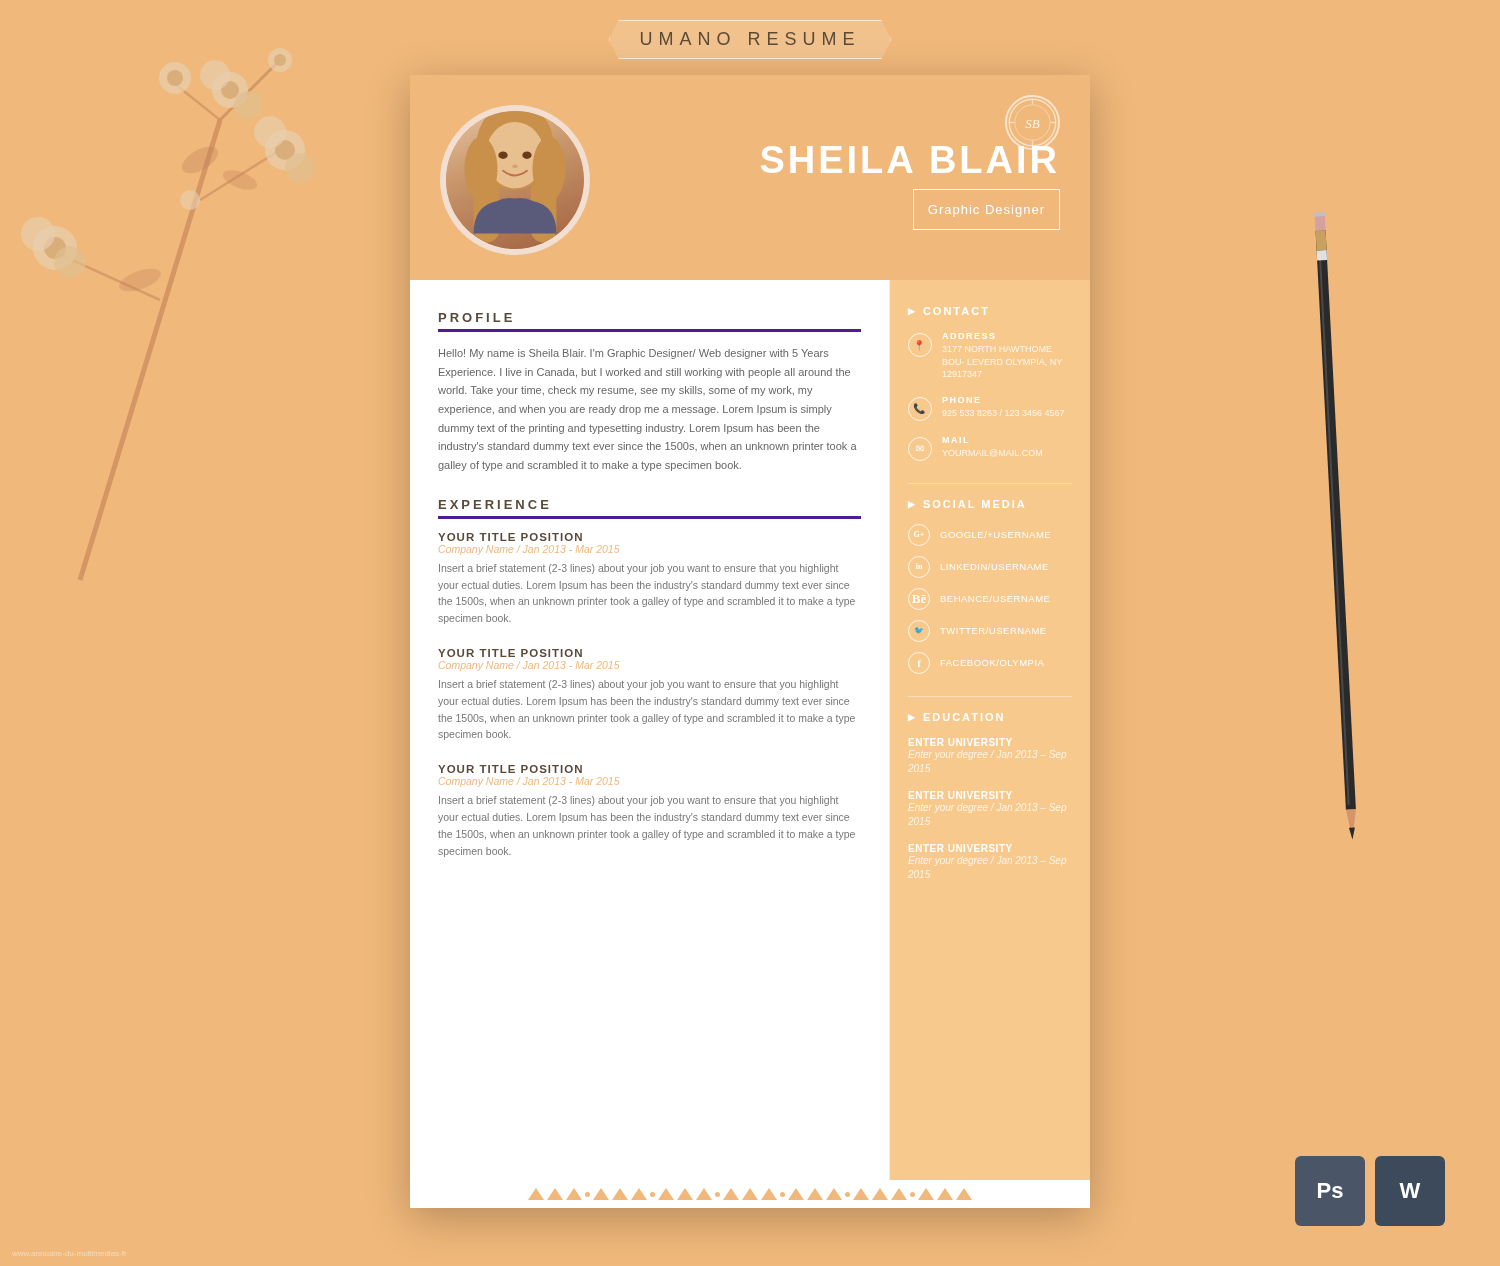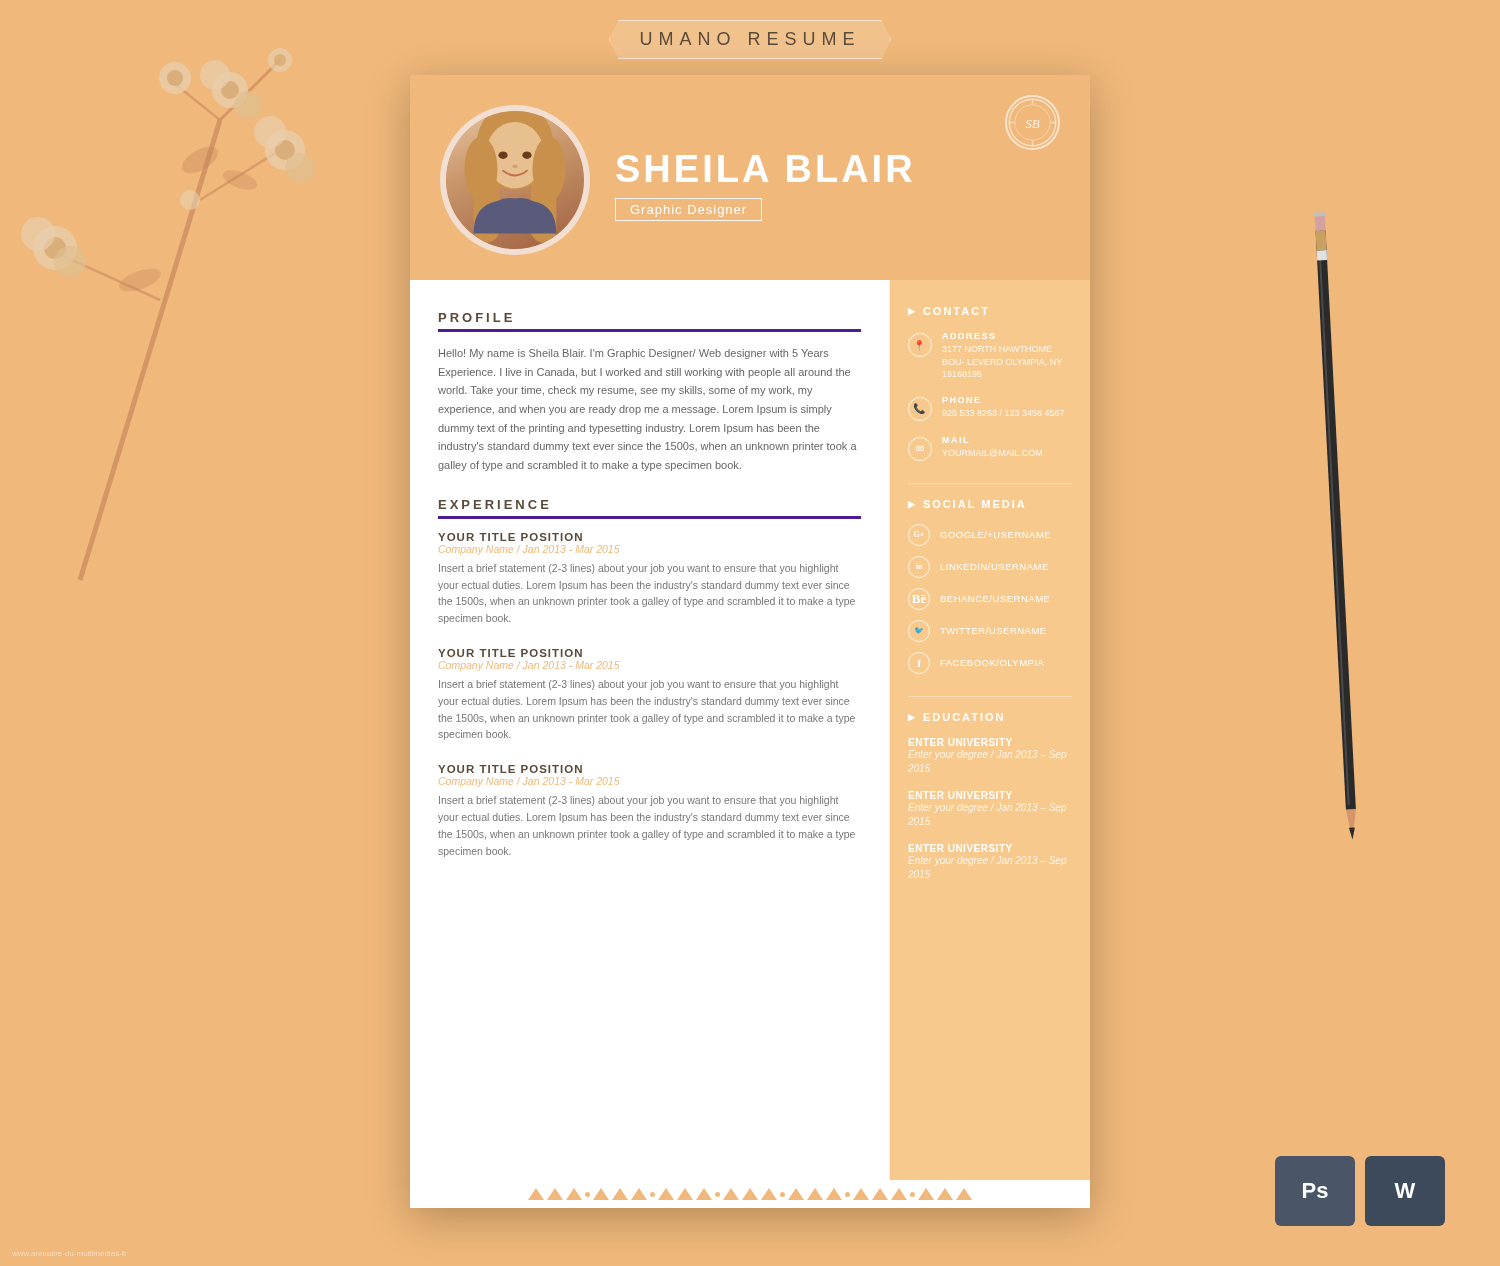--- a/index.html
+++ b/index.html
@@ -86,20 +86,21 @@
       border-radius: 50%;
       display: flex;
       align-items: flex-end;
       justify-content: center;
       overflow: hidden;
     }
 
     .header-info {
       flex: 1;
       padding-top: 10px;
+      text-align: right;
     }
     .logo-monogram {
       position: absolute;
       right: 30px;
       top: 20px;
       width: 55px;
       height: 55px;
       border: 2px solid rgba(255,255,255,0.6);
       border-radius: 50%;
       display: flex;
@@ -115,21 +116,21 @@
       color: #fff;
       letter-spacing: 3px;
       text-transform: uppercase;
       font-family: 'Arial', sans-serif;
       line-height: 1.1;
       margin-bottom: 8px;
     }
     .job-title-badge {
       display: inline-block;
       border: 1.5px solid rgba(255,255,255,0.9);
-      padding: 3px 14px;
+      padding: 12px 14px;
       color: #fff;
       font-size: 13px;
       letter-spacing: 1px;
       font-family: 'Arial', sans-serif;
     }
 
     
     .resume-body {
       display: flex;
       min-height: 900px;
@@ -338,21 +339,21 @@
     
     .app-badges {
       position: absolute;
       bottom: 40px;
       right: 55px;
       display: flex;
       gap: 10px;
       z-index: 10;
     }
     .app-badge {
-      width: 80px;
+      width: 70px;
       height: 70px;
       display: flex;
       align-items: center;
       justify-content: center;
       font-size: 22px;
       font-weight: 700;
       border-radius: 6px;
       font-family: 'Arial', sans-serif;
       color: #fff;
     }
@@ -520,21 +521,21 @@
     <div class="right-col">
 
       <div class="section-gap">
         <div class="right-section-title">CONTACT</div>
 
         <div class="contact-item">
           <div class="contact-icon">📍</div>
           <div>
             <div class="contact-label">ADDRESS</div>
             <div class="contact-value">3177 NORTH HAWTHOME BOU-
-LEVERD OLYMPIA, NY 19168195</div>
+LEVERD OLYMPIA, NY 12917347</div>
           </div>
         </div>
 
         <div class="contact-item">
           <div class="contact-icon">📞</div>
           <div>
             <div class="contact-label">PHONE</div>
             <div class="contact-value">925 533 8263 / 123 3456 4567</div>
           </div>
         </div>

